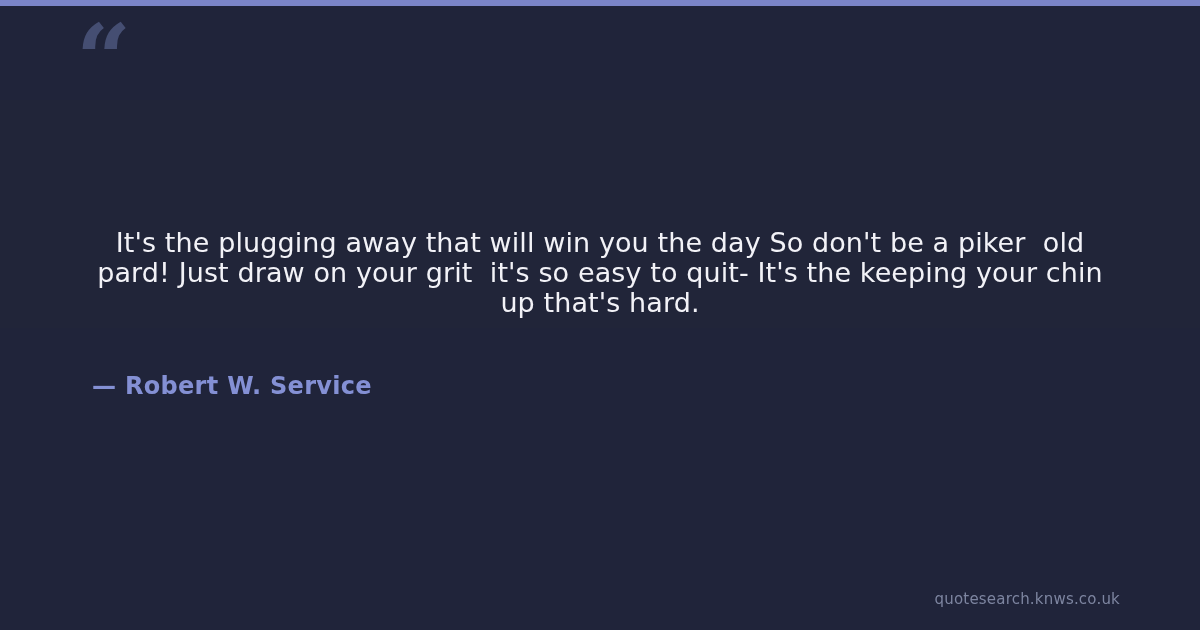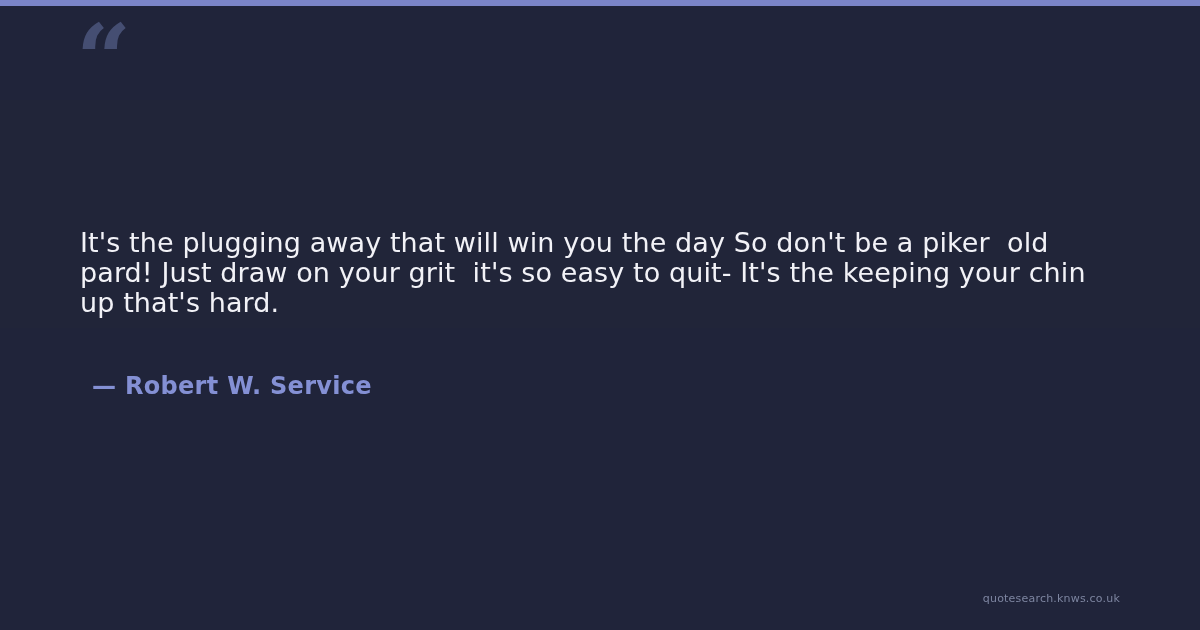--- a/index.html
+++ b/index.html
@@ -66,37 +66,38 @@
   }
 
   .quote-text {
     margin: 0;
     font-size: 27px;
     line-height: 30px;
     font-weight: 400;
     color: #f2f2f7;
     white-space: pre-wrap;
     letter-spacing: 0.1px;
+    text-align: center;
   }
 
   .attribution {
     margin: 12px;
     padding-top: 42px;
     font-size: 24px;
     line-height: 28px;
     font-weight: 700;
     color: #8490d4;
     letter-spacing: 0.3px;
   }
 
   .footer {
     position: absolute;
     right: 80px;
     bottom: 22px;
-    font-size: 11px;
+    font-size: 15px;
     line-height: 18px;
     color: #7d85a0;
     letter-spacing: 0.2px;
     text-align: center;
   }
 </style>
 </head>
 <body>
 
 <div class="card">

